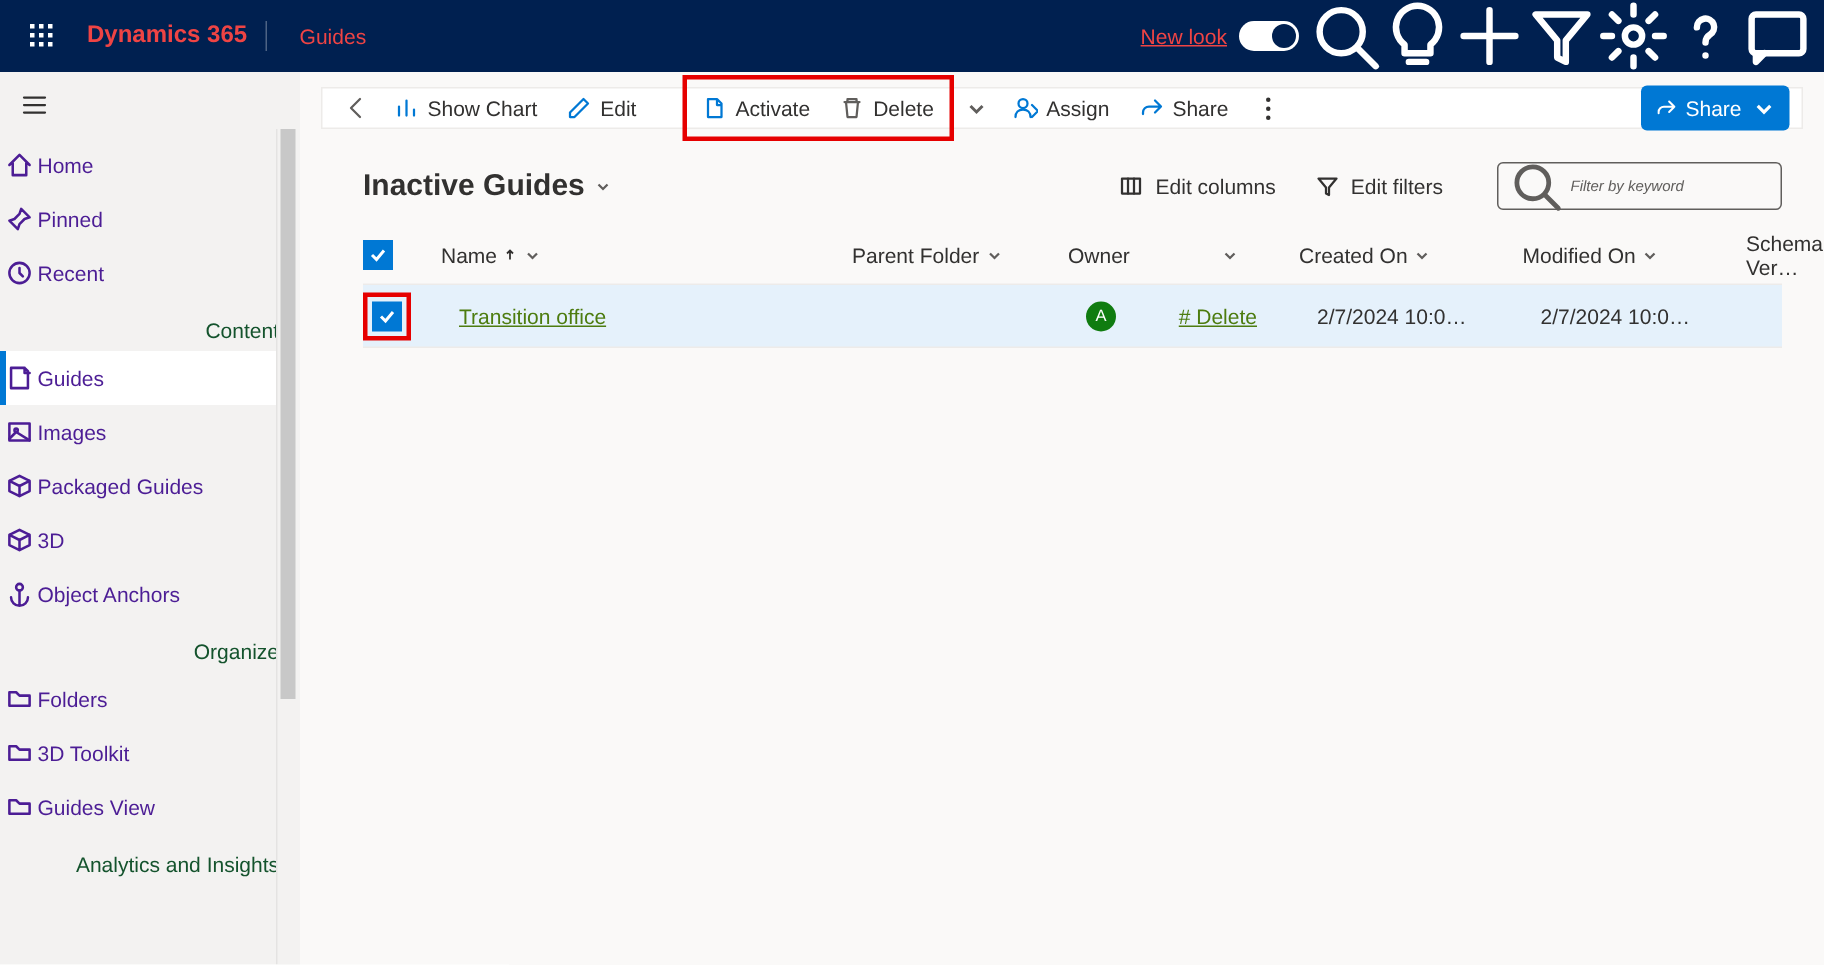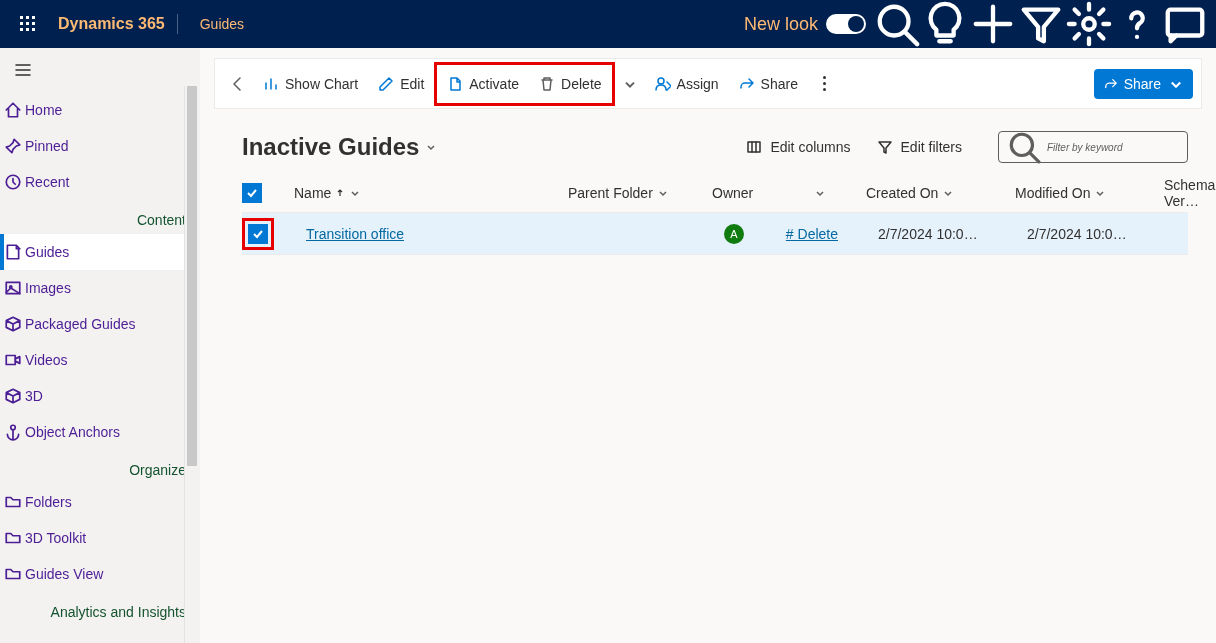--- a/index.html
+++ b/index.html
@@ -1,28 +1,28 @@
 <!DOCTYPE html>
 <html><head>
 <meta charset="utf-8">
 <style>
 * { box-sizing: border-box; margin: 0; padding: 0; font-family: "Segoe UI", -apple-system, BlinkMacSystemFont, sans-serif; }
 html, body { height: 100%; width: 100%; overflow: hidden; }
 body { display: flex; flex-direction: column; background: #fff; color: #323130; font-size: 14px; }
 
 
-.topbar { height: 48px; background: #002050; color: #fdba74; display: flex; align-items: center; padding: 0 8px; }
+.topbar { height: 48px; background: #002050; color: #ef4444; display: flex; align-items: center; padding: 0 8px; }
 .topbar-left { display: flex; align-items: center; gap: 10px; }
 .waffle { width: 40px; display: flex; justify-content: center; }
 .waffle svg { width: 16px; height: 16px; }
 .topbar-title { font-weight: 600; font-size: 16px; padding-right: 12px; border-right: 1px solid rgba(255,255,255,0.3); line-height: 20px; }
 .topbar-app { padding-left: 12px; font-size: 14px; }
 .topbar-right { margin-left: auto; display: flex; align-items: center; gap: 2px; }
 .topbar-right .icon-btn { width: 46px; height: 48px; display: flex; align-items: center; justify-content: center; cursor: pointer; }
-.newlook { display: flex; align-items: center; gap: 8px; padding-right: 6px; font-size: 18px; }
+.newlook { display: flex; align-items: center; gap: 8px; padding-right: 6px; font-size: 14px; text-decoration: underline; }
 .toggle { width: 40px; height: 20px; border-radius: 10px; background: #fff; position: relative; }
 .toggle::after { content: ""; position: absolute; right: 2px; top: 2px; width: 16px; height: 16px; border-radius: 50%; background: #002050; }
 
 
 .shell { flex: 1; display: flex; background: #faf9f8; min-height: 0; }
 
 
 .sidebar { width: 200px; background: #f3f2f1; display: flex; flex-direction: column; position: relative; }
 .sidebar-scroll { overflow-y: auto; flex: 1; }
 .sidebar-scrollbar { position: absolute; right: 0; top: 38px; bottom: 0; width: 16px; background: #f3f2f1; border-left: 1px solid rgba(0,0,0,0.06); }
@@ -33,35 +33,35 @@
 .nav-item .nav-icon { width: 18px; display: flex; justify-content: center; }
 .nav-item .chev { margin-left: auto; color: #605e5c; }
 .nav-group { padding: 12px 14px 6px 14px; font-weight: 400; color: #14532d; font-size: 14px; text-align: right; }
 .nav-item.selected { background: #fff; }
 .nav-item.selected::before { content:""; position:absolute; left:0; top:0; bottom:0; width:4px; background:#0078d4; }
 
 
 .content { flex: 1; display: flex; flex-direction: column; min-width: 0; }
 
 
-.cmdbar { margin: 10px 14px 0 14px; background: #fff; border: 1px solid #edebe9; display: flex; align-items: center; height: 51px; padding: 0 8px; gap: 0; }
+.cmdbar { margin: 10px 14px 0 14px; background: #fff; border: 1px solid #edebe9; display: flex; align-items: center; height: 28px; padding: 0 8px; gap: 0; }
 .cmd-btn { height: 44px; display: flex; align-items: center; gap: 6px; padding: 0 10px; cursor: pointer; color: #323130; white-space: nowrap; }
 .cmd-btn svg { width: 16px; height: 16px; }
 .cmd-back { width: 30px; justify-content: center; padding: 0; }
-.highlight-box { border: 3px solid #e60000; display: flex; align-items: center; height: 44px; }
+.highlight-box { border: 3px solid #e60000; display: flex; align-items: center; height: 44px; margin-left: 21px; }
 .cmd-chev { width: 30px; justify-content: center; padding: 0; }
 .cmd-overflow { width: 30px; justify-content: center; padding: 0; margin-left: 2px; }
 .cmd-spacer { flex: 1; }
 .share-primary { background: #0078d4; color: #fff; border-radius: 4px; height: 30px; display: flex; align-items: center; gap: 6px; padding: 0 10px; margin-left: 8px; cursor: pointer; }
 .share-primary svg { width: 14px; height: 14px; }
 .share-primary .drop { margin-left: 2px; }
 
 
 .viewhead { display: flex; align-items: center; padding: 22px 28px 10px 42px; gap: 10px; }
-.viewtitle { font-size: 24px; font-weight: 600; display: flex; align-items: center; gap: 6px; }
+.viewtitle { font-size: 20px; font-weight: 600; display: flex; align-items: center; gap: 6px; }
 .viewhead-spacer { flex: 1; }
 .viewact { display: flex; align-items: center; gap: 8px; padding: 4px 8px; cursor: pointer; color: #323130; }
 .viewact svg { width: 16px; height: 16px; }
 .searchbox { border: 1px solid #605e5c; border-radius: 4px; height: 32px; width: 190px; display: flex; align-items: center; padding: 0 8px; gap: 6px; margin-left: 18px; }
 .searchbox input { border: none; outline: none; flex: 1; font-size: 10px; background: transparent; }
 .searchbox input::placeholder { color: #605e5c; font-style: italic; }
 
 
 .grid { padding: 0 28px 0 42px; }
 .grid-header { display: flex; align-items: center; height: 40px; border-bottom: 1px solid #edebe9; color: #323130; font-weight: 400; }
@@ -70,21 +70,21 @@
 .col-name { flex: 0 0 250px; }
 .col-parent { flex: 0 0 120px; }
 .col-owner { flex: 0 0 130px; justify-content: space-between; }
 .col-created { flex: 0 0 125px; }
 .col-modified { flex: 0 0 125px; }
 .col-schema { flex: 0 0 110px; }
 .grid-row { display: flex; align-items: center; height: 42px; border-bottom: 1px solid #edebe9; background: #e5f1fb; }
 .checkbox { width: 20px; height: 20px; background: #0078d4; display: flex; align-items: center; justify-content: center; }
 .checkbox svg { width: 14px; height: 14px; }
 .highlight-check { border: 3px solid #e60000; padding: 3px; }
-.link { color: #0369a1; text-decoration: underline; cursor: pointer; }
+.link { color: #4d7c0f; text-decoration: underline; cursor: pointer; }
 .avatar { width: 20px; height: 20px; border-radius: 50%; background: #107c10; color: #fff; font-size: 11px; display: flex; align-items: center; justify-content: center; margin-right: 6px; }
 .owner-cell { display: flex; align-items: center; }
 .chev-icon { width: 12px; height: 12px; }
 .sortarrow { width: 10px; height: 10px; }
 .vdots { display:flex; flex-direction:column; gap:3px; }
 .vdots span { width:3px; height:3px; border-radius:50%; background:#323130; }
 .svg-stroke { stroke: currentColor; stroke-width: 1.5; fill: none; stroke-linecap: round; stroke-linejoin: round; }
 </style>
 </head>
 <body>
@@ -219,29 +219,20 @@
         <span class="nav-icon">
             <svg viewBox="0 0 16 16" class="svg-stroke">
               <path d="M2 5l6-3 6 3v6l-6 3-6-3zM2 5l6 3 6-3M8 8v6"></path>
             </svg>
           </span>
         <span>Packaged Guides</span>
       </div>
       <div class="nav-item">
         <span class="nav-icon">
             <svg viewBox="0 0 16 16" class="svg-stroke">
-              <rect x="2" y="4" width="8" height="8"></rect>
-              <path d="M10 7l4-2v6l-4-2"></path>
-            </svg>
-          </span>
-        <span>Videos</span>
-      </div>
-      <div class="nav-item">
-        <span class="nav-icon">
-            <svg viewBox="0 0 16 16" class="svg-stroke">
               <path d="M2 5l6-3 6 3v6l-6 3-6-3zM2 5l6 3 6-3M8 8v6"></path>
             </svg>
           </span>
         <span>3D</span>
       </div>
       <div class="nav-item">
         <span class="nav-icon">
             <svg viewBox="0 0 16 16" class="svg-stroke">
               <circle cx="8" cy="4" r="2"></circle>
               <path d="M8 6v8M3 10a5 5 0 0 0 10 0"></path>

